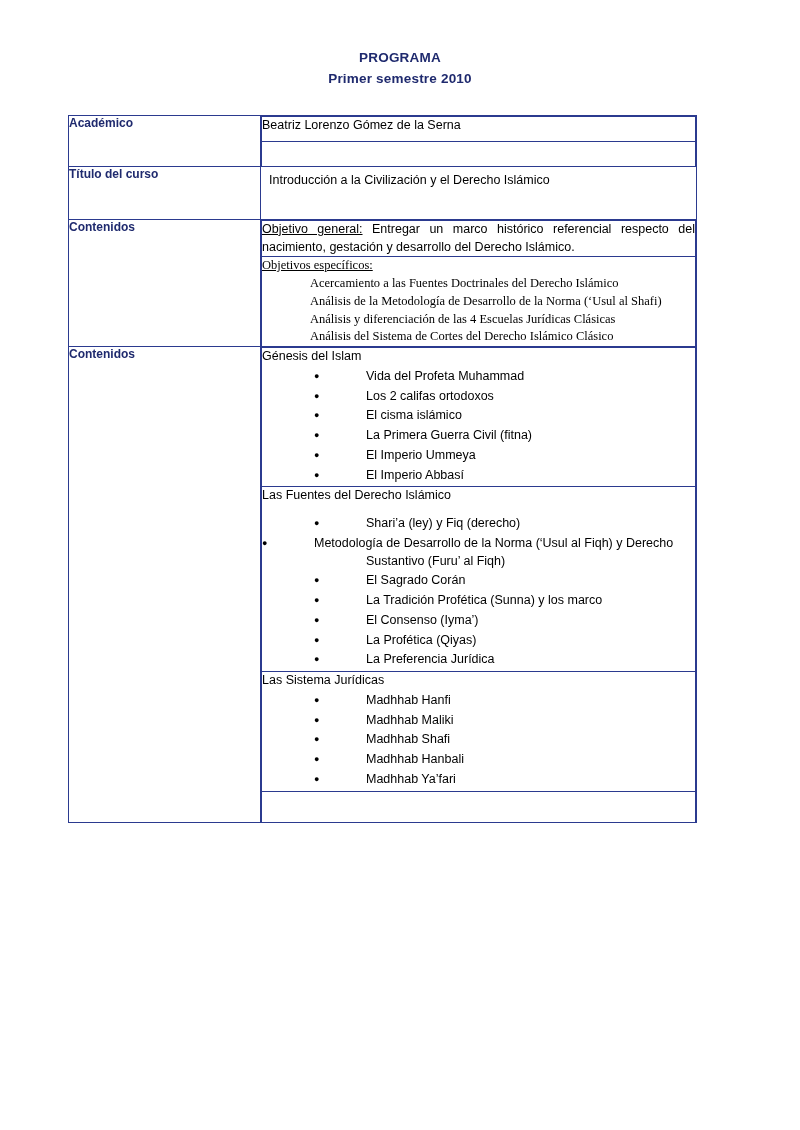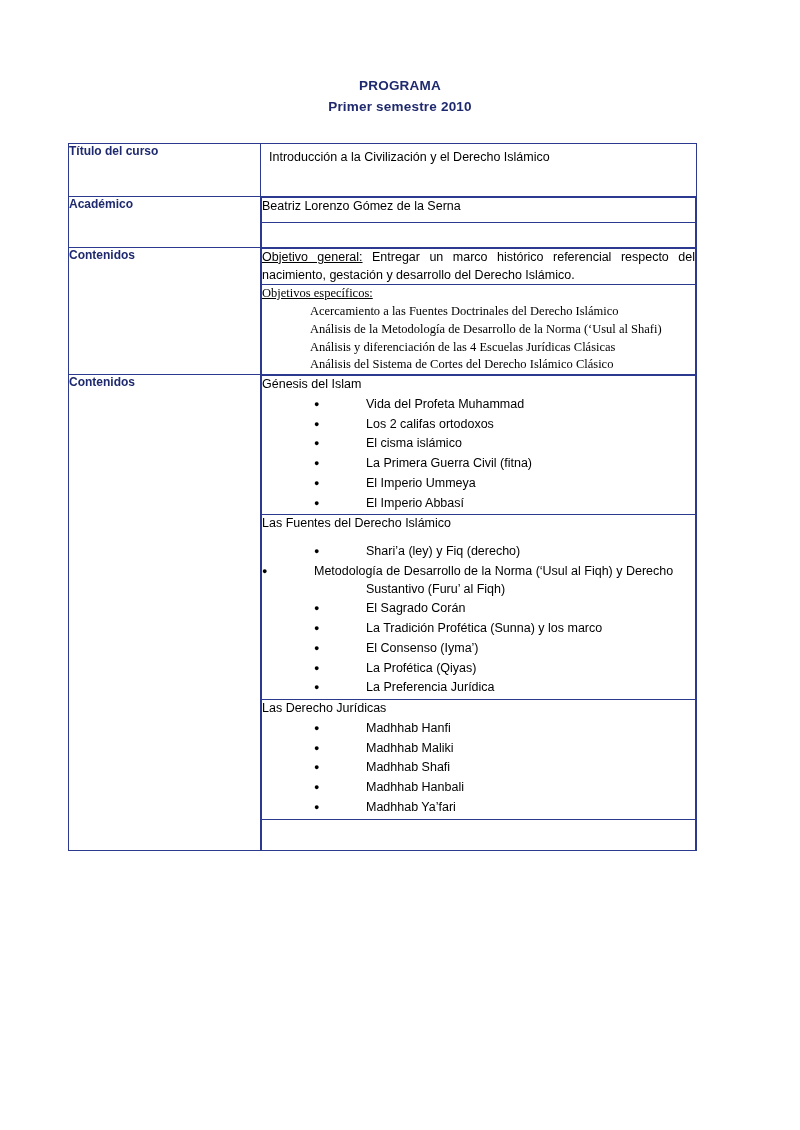--- a/index.html
+++ b/index.html
@@ -11,21 +11,21 @@
     width: 800px;
     height: 1130px;
     font-family: "Liberation Sans", sans-serif;
     color: #000000;
     position: relative;
   }
   .page {
     width: 800px;
     height: 964px;
     box-sizing: border-box;
-    padding: 76px 68px 40px 68px;
+    padding: 48px 68px 40px 68px;
     position: relative;
   }
   .doc-title {
     text-align: center;
     font-weight: bold;
     font-size: 13.5px;
     color: #1f2a6e;
     letter-spacing: 0.2px;
     line-height: 1.55;
   }
@@ -118,39 +118,39 @@
   <div class="doc-subtitle">Primer semestre 2010</div>
 
   <table class="program">
     <colgroup>
       <col style="width:192px">
       <col style="width:436px">
     </colgroup>
     <tbody>
 
       <tr>
-        <td class="label-cell">Título del curso</td>
-        <td>
-          <div class="plain-cell" style="min-height:40px;">Introducción a la Civilización y el Derecho Islámico</div>
-        </td>
-      </tr>
-
-      <tr>
         <td class="label-cell">Académico</td>
         <td>
           <table class="sub-table">
             <tbody>
               <tr>
                 <td style="height:24px;">Beatriz Lorenzo Gómez de la Serna</td>
               </tr>
               <tr>
                 <td style="height:24px;"></td>
               </tr>
             </tbody>
           </table>
+        </td>
+      </tr>
+
+      <tr>
+        <td class="label-cell">Título del curso</td>
+        <td>
+          <div class="plain-cell" style="min-height:40px;">Introducción a la Civilización y el Derecho Islámico</div>
         </td>
       </tr>
 
       <tr>
         <td class="label-cell">Contenidos</td>
         <td>
           <table class="sub-table">
             <tbody>
               <tr>
                 <td class="just">
@@ -201,21 +201,21 @@
                     <li><span class="bullet">●</span><span>La Tradición Profética (Sunna) y los marco</span></li>
                     <li><span class="bullet">●</span><span>El Consenso (Iyma’)</span></li>
                     <li><span class="bullet">●</span><span>La Profética (Qiyas)</span></li>
                     <li><span class="bullet">●</span><span>La Preferencia Jurídica</span></li>
                   </ul>
                 </td>
               </tr>
 
               <tr>
                 <td>
-                  <div>Las Derecho Jurídicas</div>
+                  <div>Las Sistema Jurídicas</div>
                   <ul class="bullets">
                     <li><span class="bullet">●</span><span>Madhhab Hanfi</span></li>
                     <li><span class="bullet">●</span><span>Madhhab Maliki</span></li>
                     <li><span class="bullet">●</span><span>Madhhab Shafi</span></li>
                     <li><span class="bullet">●</span><span>Madhhab Hanbali</span></li>
                     <li><span class="bullet">●</span><span>Madhhab Ya’fari</span></li>
                   </ul>
                 </td>
               </tr>
 

